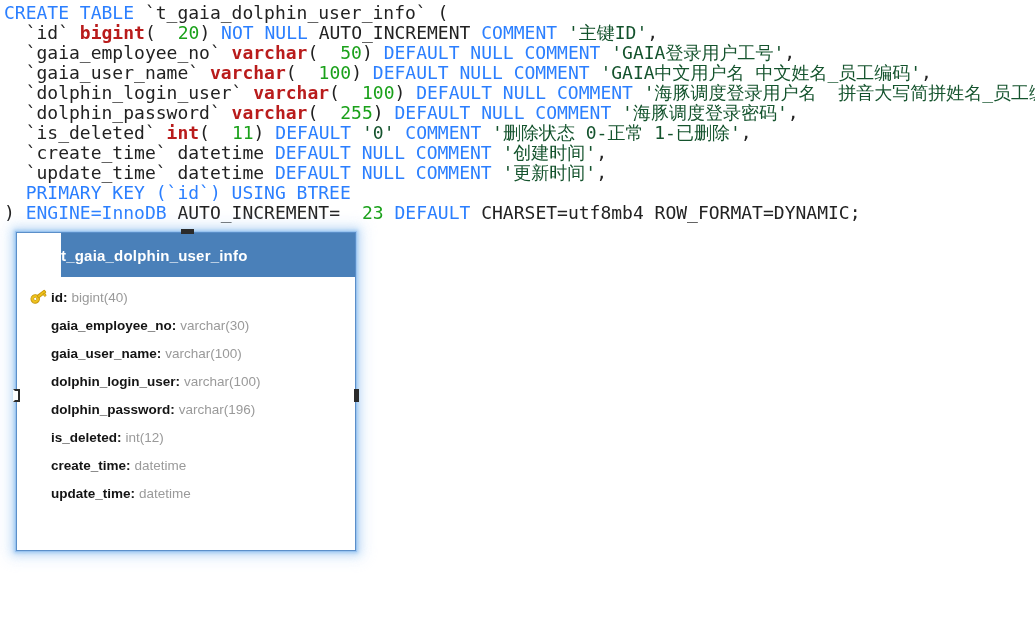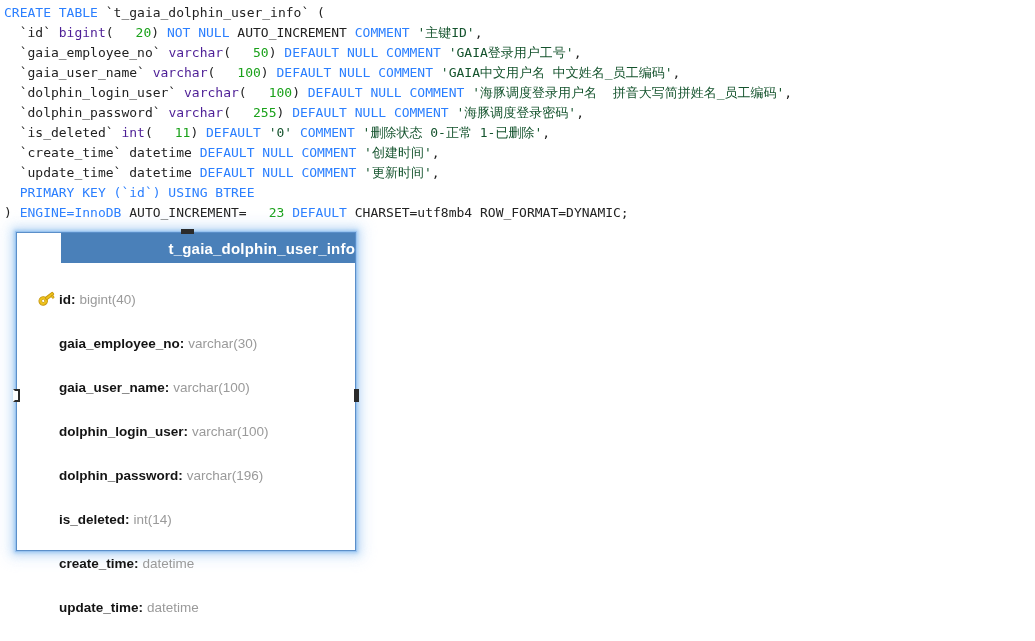--- a/index.html
+++ b/index.html
@@ -16,32 +16,32 @@
   }
 
   
   #sql-block {
     position: absolute;
     left: 0;
     top: 0;
     width: 927px;
     padding: 3px 0 0 0;
     font-family: "DejaVu Sans Mono", "Liberation Mono", monospace;
-    font-size: 13px;
+    font-size: 18px;
     line-height: 20px;
     white-space: pre;
     color: #000000;
   }
   #sql-block .ln {
     display: block;
     height: 20px;
     padding-left: 4px;
   }
   .kw   { color: #2b7fff; }       
-  .kw2  { color: #4c1d95; }       
+  .kw2  { color: #b91c1c; font-weight: bold; }       
   .num  { color: #1aa11a; margin-left: 22px; }       
   .str  { color: #14532d; }       
   .plain{ color: #222222; }       
 
   
   #entity-box {
     position: absolute;
     left: 16px;
     top: 232px;
     width: 340px;
@@ -49,44 +49,43 @@
     background: #ffffff;
     border: 1px solid #5b8fc9;
     box-sizing: border-box;
     box-shadow:
       0 0 0 1px rgba(140,185,235,0.55),
       0 0 3px 2px rgba(150,195,240,0.75),
       0 0 8px 4px rgba(175,210,245,0.60),
       0 0 14px 7px rgba(200,225,248,0.45);
   }
   #entity-header {
-    height: 30px;
+    height: 44px;
     background: #4a80b9;
     color: #ffffff;
     font-family: "Liberation Sans", sans-serif;
     font-size: 15px;
     font-weight: bold;
     display: flex;
     align-items: center;
-    justify-content: flex-end;
+    justify-content: flex-start;
     letter-spacing: 0.2px;
     margin-left: 44px;
   }
   #entity-fields {
     padding: 6px 0 0 0;
   }
   .field-row {
     height: 28px;
     display: flex;
     align-items: center;
-    padding-left: 20px;
+    padding-left: 12px;
     font-family: "Liberation Sans", sans-serif;
     font-size: 13.5px;
     white-space: nowrap;
-    margin-top: 16px;
   }
   .field-icon {
     width: 22px;
     height: 18px;
     flex: 0 0 22px;
     display: inline-block;
     position: relative;
     top: 0px;
   }
   .field-icon.blank { }
@@ -178,21 +177,21 @@
       <div class="field-row">
         <span class="field-icon blank"></span>
         <span class="field-name">dolphin_password</span>
         <span class="field-sep">:</span>
         <span class="field-type">varchar(196)</span>
       </div>
       <div class="field-row">
         <span class="field-icon blank"></span>
         <span class="field-name">is_deleted</span>
         <span class="field-sep">:</span>
-        <span class="field-type">int(14)</span>
+        <span class="field-type">int(12)</span>
       </div>
       <div class="field-row">
         <span class="field-icon blank"></span>
         <span class="field-name">create_time</span>
         <span class="field-sep">:</span>
         <span class="field-type">datetime</span>
       </div>
       <div class="field-row">
         <span class="field-icon blank"></span>
         <span class="field-name">update_time</span>

